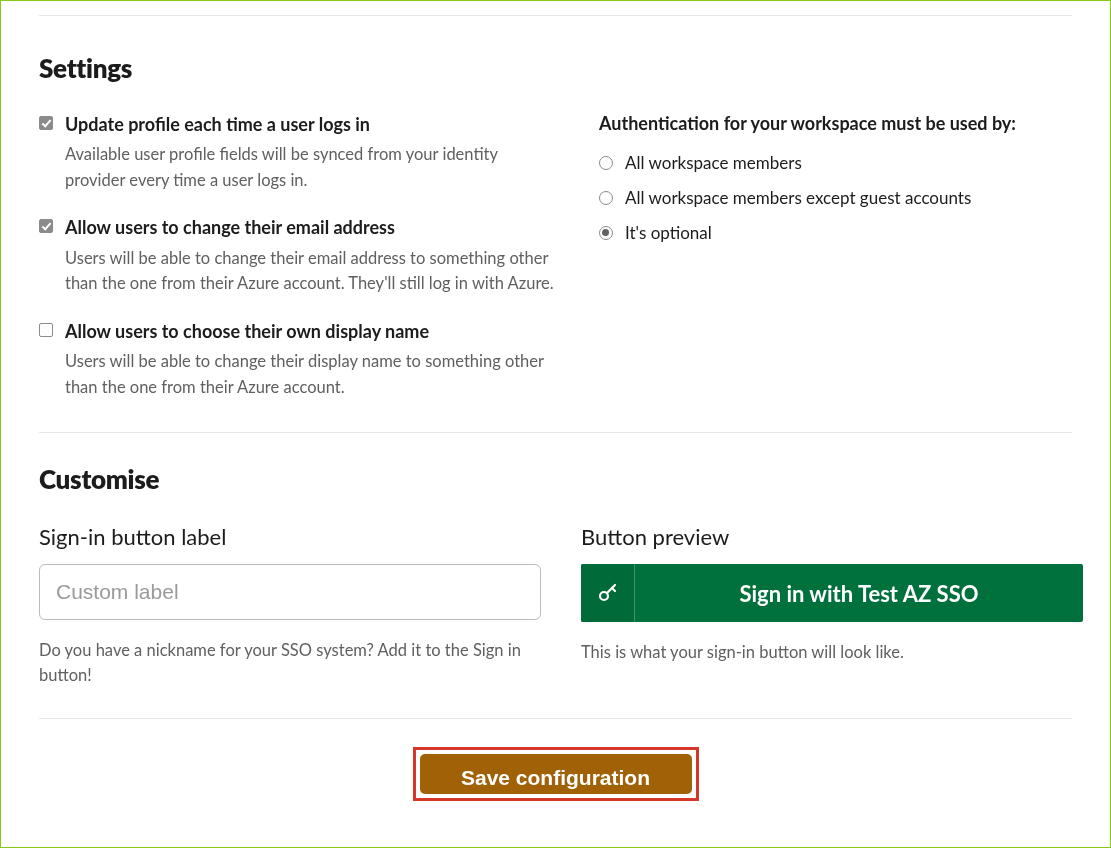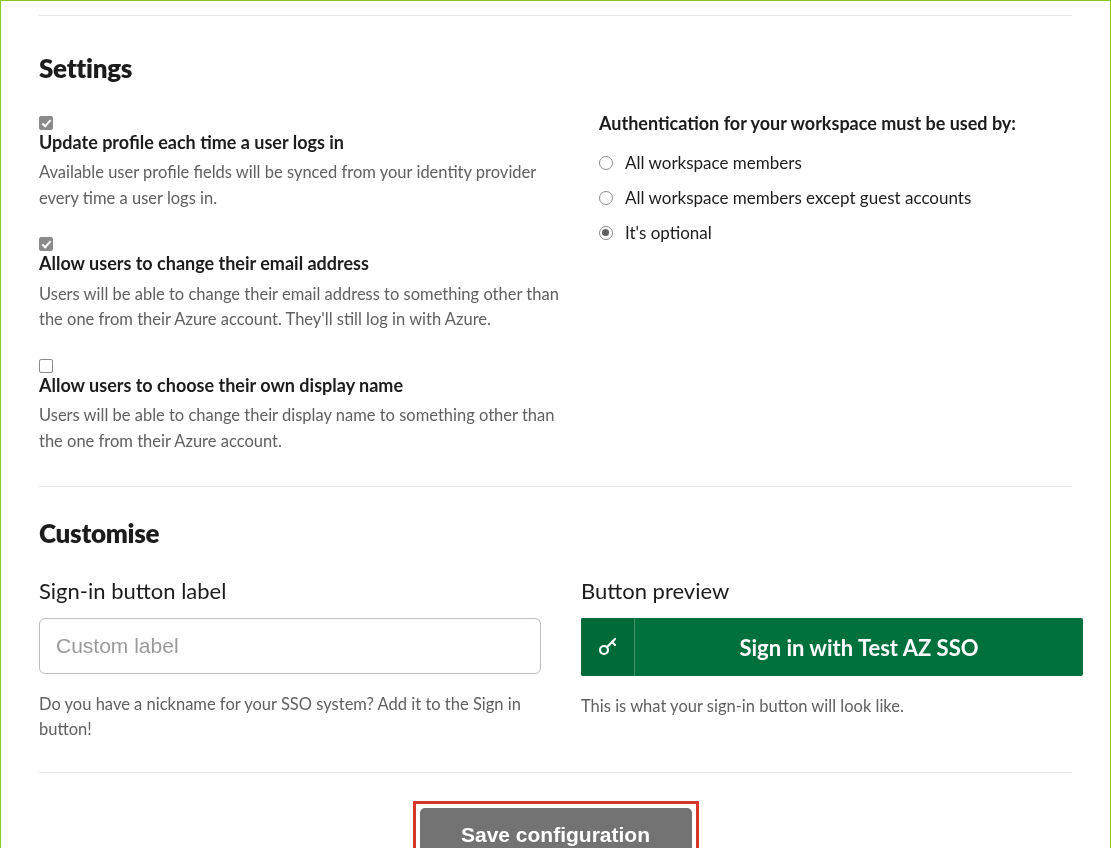--- a/index.html
+++ b/index.html
@@ -29,21 +29,20 @@
   .two-col {
     display: flex;
     gap: 40px;
   }
   .col-left { flex: 0 0 520px; }
   .col-right { flex: 1; }
   .check-row {
     display: flex;
     align-items: flex-start;
     margin-bottom: 22px;
-    flex-direction: column;
   }
   .check-row:last-child { margin-bottom: 0; }
   .chk {
     flex: 0 0 auto;
     width: 14px;
     height: 14px;
     margin: 4px 12px 0 0;
     border: 1px solid #8b8b8b;
     border-radius: 2px;
     background: #fff;
@@ -174,24 +173,24 @@
     display: flex;
     justify-content: center;
     margin-top: 8px;
   }
   .save-highlight {
     border: 3px solid #d5372a;
     padding: 4px;
     display: inline-block;
   }
   .save-btn {
-    background: #737373;
+    background: #a16207;
     color: #fff;
     border: none;
-    height: 54px;
+    height: 40px;
     padding: 12px 32px;
     font-size: 21px;
     font-weight: 700;
     border-radius: 5px;
     cursor: pointer;
     min-width: 272px;
   }
   .bottom-rule {
     border-top: 1px solid #e8e8e8;
     margin: 30px 0 28px 0;

